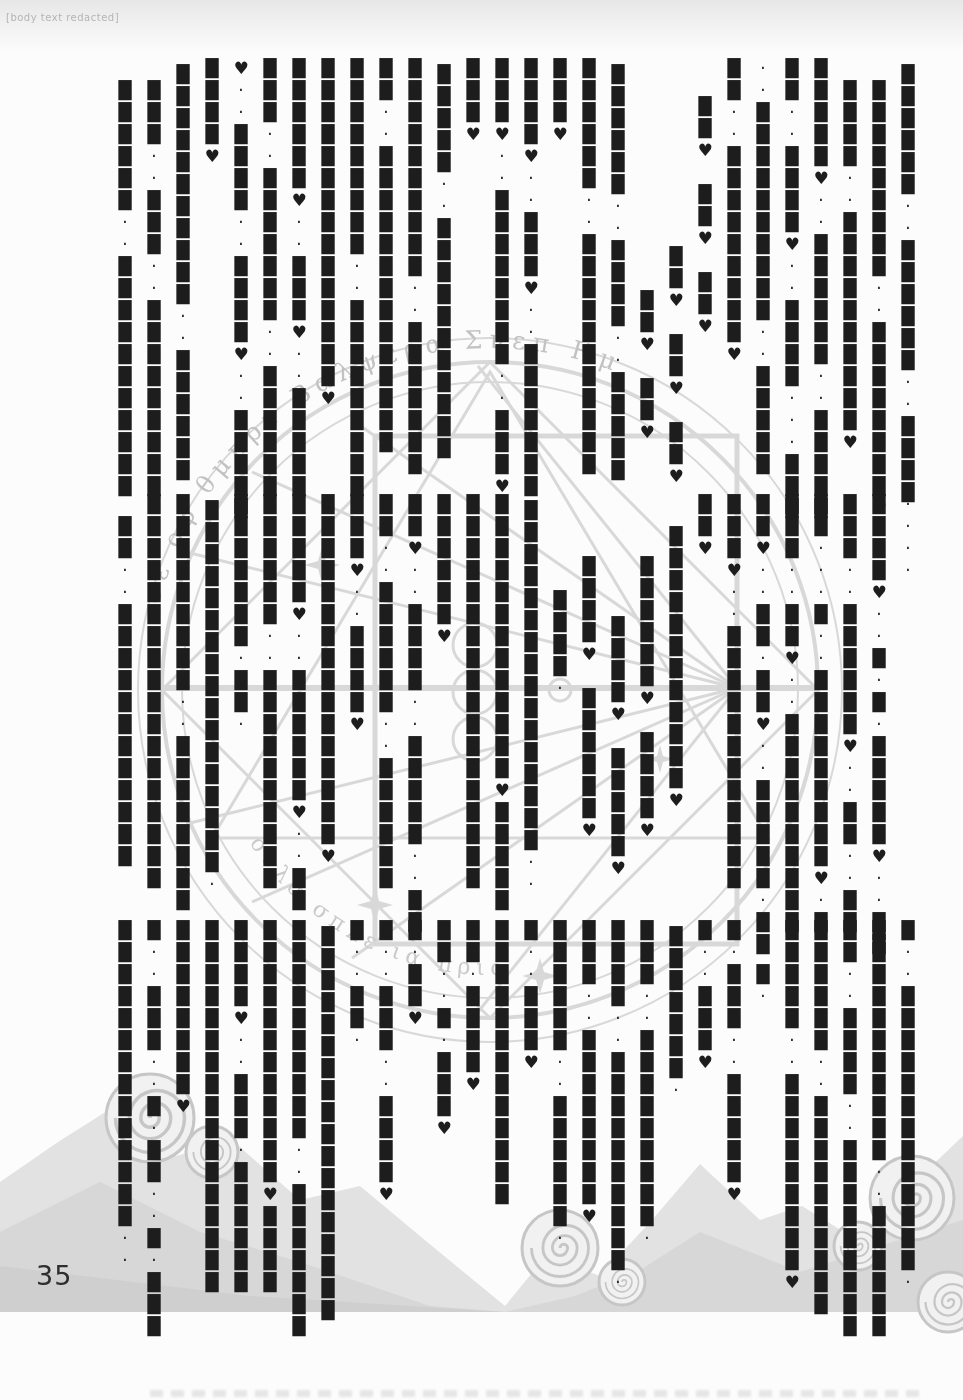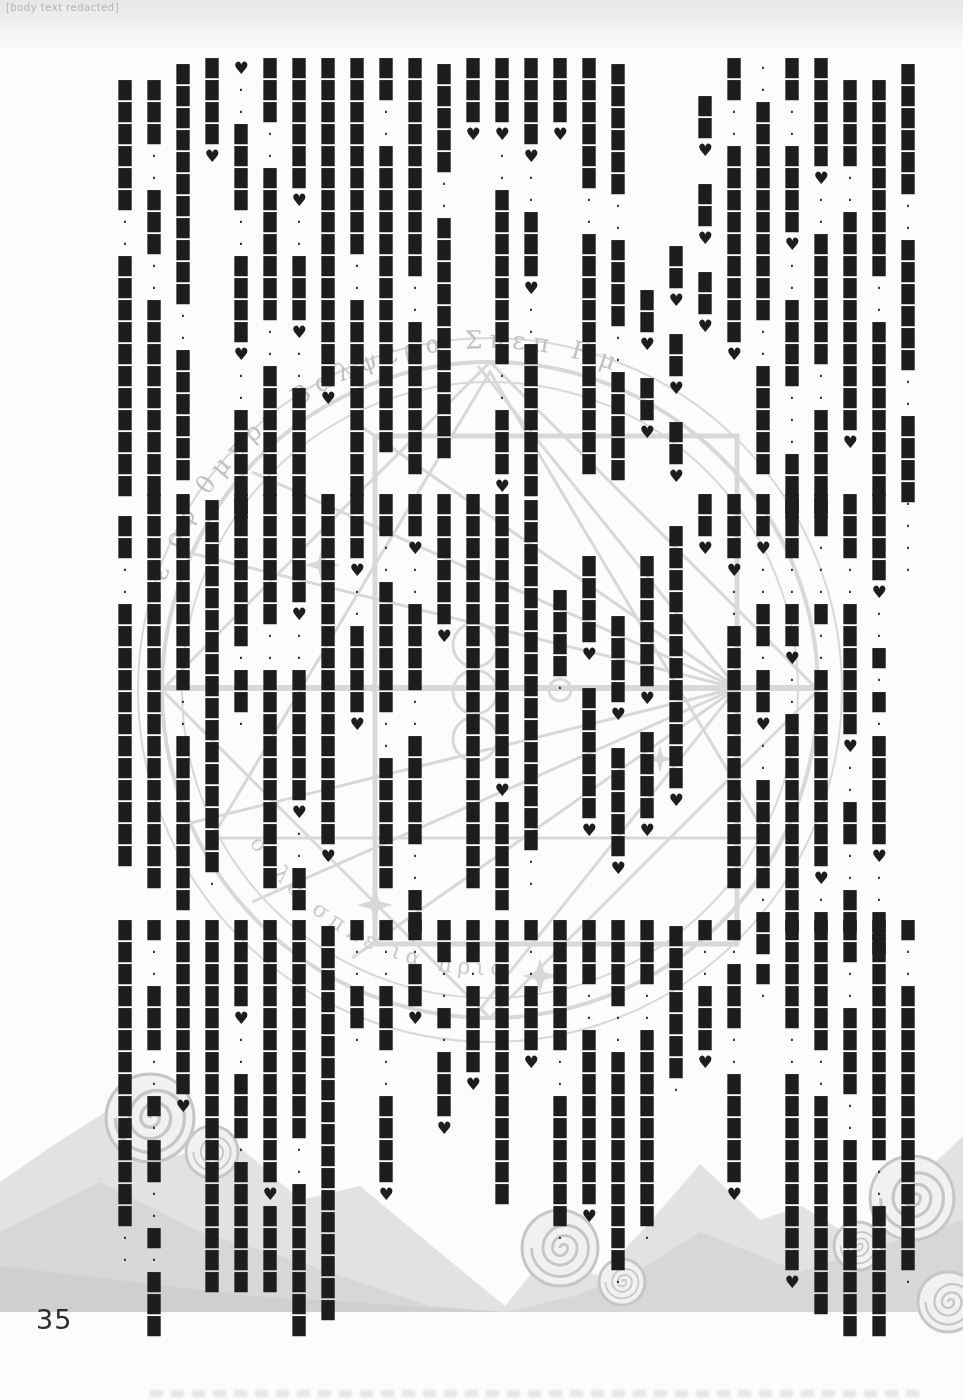--- a/index.html
+++ b/index.html
@@ -19,25 +19,25 @@
   .band-top{top:58px;height:440px;}
   .band-middle{top:494px;height:432px;}
   .band-bottom{top:920px;height:420px;}
   .col{
     position:absolute;
     writing-mode:vertical-rl;text-orientation:upright;
     font-size:17px;line-height:1.18;letter-spacing:2px;
     color:#1d1d1d;white-space:nowrap;user-select:none;
   }
   .page-number{
-    position:absolute;left:36px;top:1304px;z-index:3;
+    position:absolute;left:36px;top:1260px;z-index:3;
     font-size:27px;color:#2e2e2e;letter-spacing:1px;
   }
   .redaction-notice{
-    position:absolute;left:6px;top:2px;z-index:5;
+    position:absolute;left:6px;top:12px;z-index:5;
     font-size:10px;color:#b5b5b5;letter-spacing:.5px;
   }
   .bleed-artifact{
     position:absolute;left:150px;right:40px;bottom:3px;height:7px;z-index:1;
     background:repeating-linear-gradient(90deg,#9a9a9a 0 13px,transparent 13px 21px);
     opacity:.22;filter:blur(1px);
   }
 </style>
 </head>
 <body>

